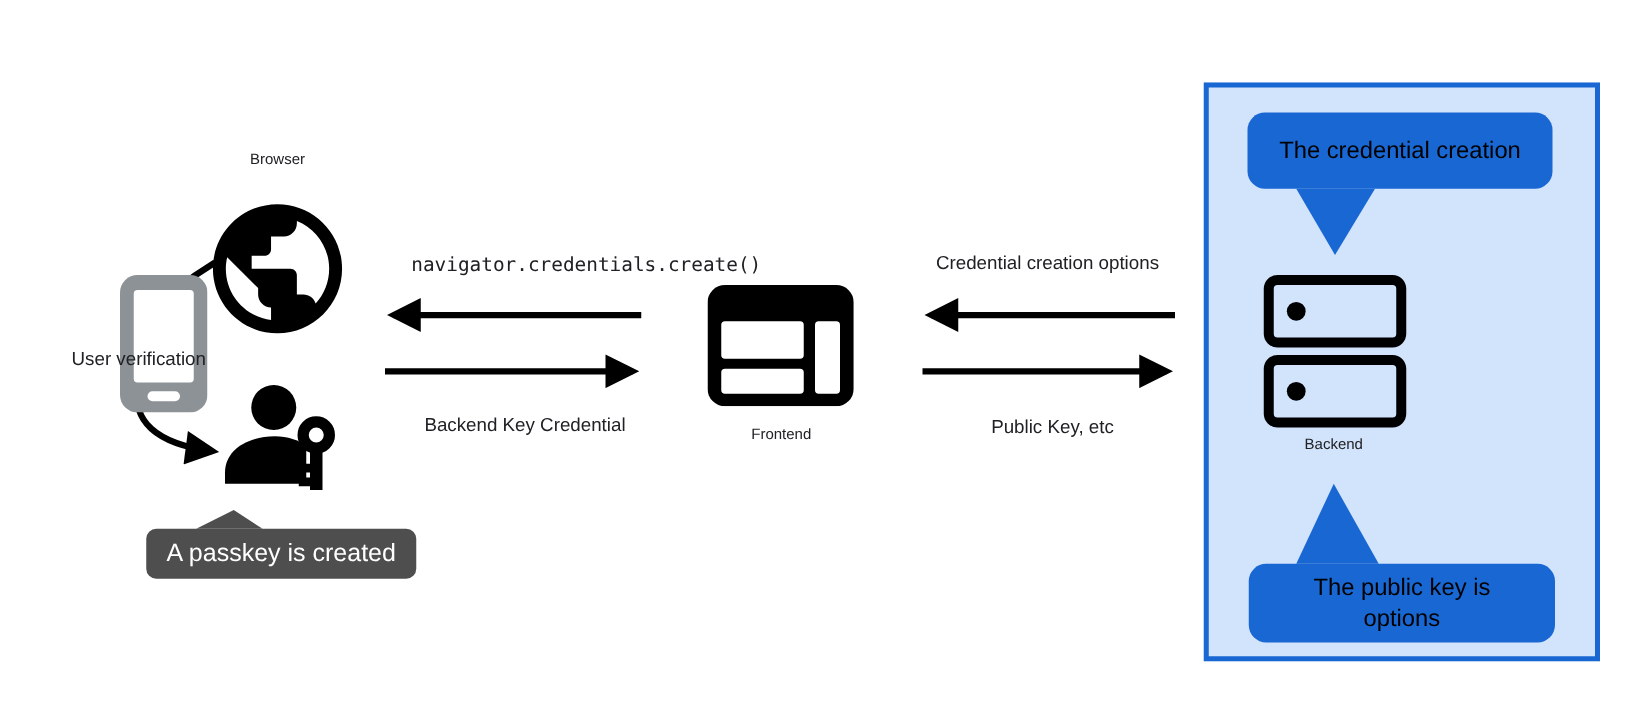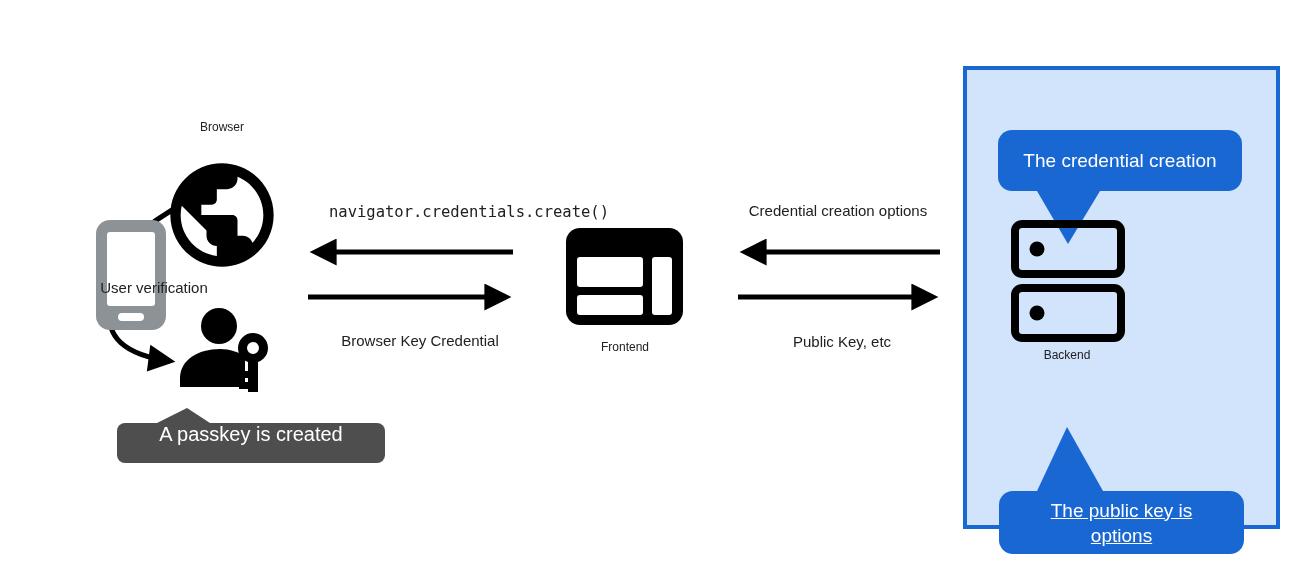--- a/index.html
+++ b/index.html
@@ -8,49 +8,49 @@
     font-family:"Liberation Sans", sans-serif;color:#202124;
   }
   .abs{position:absolute;}
   .lbl{position:absolute;transform:translateX(-50%);white-space:nowrap;font-size:15px;color:#202124;}
   .lbl.bold{font-weight:normal;font-size:12px;}
   .lbl.mono{font-family:"DejaVu Sans Mono","Liberation Mono",monospace;font-size:15.5px;margin-left:32px;}
   svg{display:block;}
 
   
   .tooltip-dark{
-    position:absolute;left:117px;top:423px;width:268px;height:40px;
+    position:absolute;left:117px;top:423px;width:216px;height:40px;
     background:#4e4e4e;border-radius:8px;color:#fff;font-size:20px;
-    display:flex;align-items:flex-start;justify-content:center;
+    display:flex;align-items:center;justify-content:center;
   }
   .tooltip-dark .tip-up{
     position:absolute;left:40px;top:-15px;width:0;height:0;
     border-left:30px solid transparent;border-right:23px solid transparent;
     border-bottom:15px solid #4e4e4e;
   }
 
   
   .backend-box{
     position:absolute;left:963px;top:66px;width:317px;height:463px;
     box-sizing:border-box;background:#d2e3fc;border:4px solid #1967d2;
   }
 
   
   .tooltip-blue{
-    position:absolute;background:#1967d2;border-radius:14px;color:#ffffff;
+    position:absolute;background:#1967d2;border-radius:14px;color:#000000;
     font-size:19px;line-height:25px;text-align:center;
-    display:flex;flex-direction:column;justify-content:center;margin-top:40px;
+    display:flex;flex-direction:column;justify-content:center;
   }
   .tooltip-blue.top{left:998px;top:90px;width:244px;height:61px;}
   .tooltip-blue.top .tip-down{
     position:absolute;left:39px;top:100%;width:0;height:0;
     border-left:31px solid transparent;border-right:32px solid transparent;
     border-top:53px solid #1967d2;
   }
-  .tooltip-blue.bottom{left:999px;top:451px;width:245px;height:63px;text-decoration:underline;}
+  .tooltip-blue.bottom{left:999px;top:451px;width:245px;height:63px;}
   .tooltip-blue.bottom .tip-up{
     position:absolute;left:38px;bottom:100%;width:0;height:0;
     border-left:30px solid transparent;border-right:36px solid transparent;
     border-bottom:64px solid #1967d2;
   }
 </style>
 </head>
 <body>
 
 <div class="canvas">
@@ -76,38 +76,38 @@
   <svg class="abs" style="left:160px;top:153px;" width="124" height="124" viewBox="0 0 24 24">
     <path fill="#000" d="M12 2C6.48 2 2 6.48 2 12s4.48 10 10 10 10-4.48 10-10S17.52 2 12 2zm-1 17.93c-3.95-.49-7-3.85-7-7.93 0-.62.08-1.21.21-1.79L9 15v1c0 1.1.9 2 2 2v1.93zm6.9-2.54c-.26-.81-1-1.39-1.9-1.39h-1v-3c0-.55-.45-1-1-1H8v-2h2c.55 0 1-.45 1-1V7h2c1.1 0 2-.9 2-2v-.41c2.93 1.19 5 4.06 5 7.41 0 2.08-.8 3.97-2.1 5.39z"></path>
   </svg>
 
   <svg class="abs" style="left:96px;top:220px;" width="70" height="110" viewBox="0 0 70 110">
     <rect x="0" y="0" width="70" height="110" rx="14" fill="#8d9297"></rect>
     <rect x="11" y="12" width="48" height="74" rx="3" fill="#ffffff"></rect>
     <rect x="22" y="93" width="26" height="8" rx="4" fill="#ffffff"></rect>
   </svg>
 
-  <div class="lbl" style="left:111px;top:279px;margin-left:43px;">User verification</div>
+  <div class="lbl" style="left:111px;top:279px;">User verification</div>
 
   <svg class="abs" style="left:178px;top:305px;" width="100" height="90" viewBox="0 0 100 90">
     <circle cx="41" cy="21" r="18" fill="#000"></circle>
     <path d="M2 82 v-9 c0 -18 18 -29 40 -29 c10 0 19 3 25 8 v30 z" fill="#000"></path>
     <circle cx="75" cy="43" r="10.5" fill="none" stroke="#000" stroke-width="9"></circle>
     <rect x="70" y="53" width="10" height="34" fill="#000"></rect>
     <rect x="61" y="66" width="10" height="7" fill="#000"></rect>
     <rect x="61" y="77" width="10" height="7" fill="#000"></rect>
   </svg>
 
   <div class="tooltip-dark">
     <div class="tip-up"></div>
     <span>A passkey is created</span>
   </div>
 
   <div class="lbl mono" style="left:437px;top:203px;">navigator.credentials.create()</div>
-  <div class="lbl" style="left:420px;top:332px;">Browser Key Credential</div>
+  <div class="lbl" style="left:420px;top:332px;">Backend Key Credential</div>
 
   <svg class="abs" style="left:566px;top:228px;" width="117" height="97" viewBox="0 0 117 97">
     <rect x="0" y="0" width="117" height="97" rx="14" fill="#000"></rect>
     <rect x="11" y="29" width="66" height="30" rx="3" fill="#ffffff"></rect>
     <rect x="11" y="67" width="66" height="20" rx="3" fill="#ffffff"></rect>
     <rect x="86" y="29" width="20" height="58" rx="3" fill="#ffffff"></rect>
   </svg>
   <div class="lbl bold" style="left:625px;top:340px;text-align:center;">Frontend</div>
 
   <div class="lbl" style="left:838px;top:202px;">Credential creation options</div>

